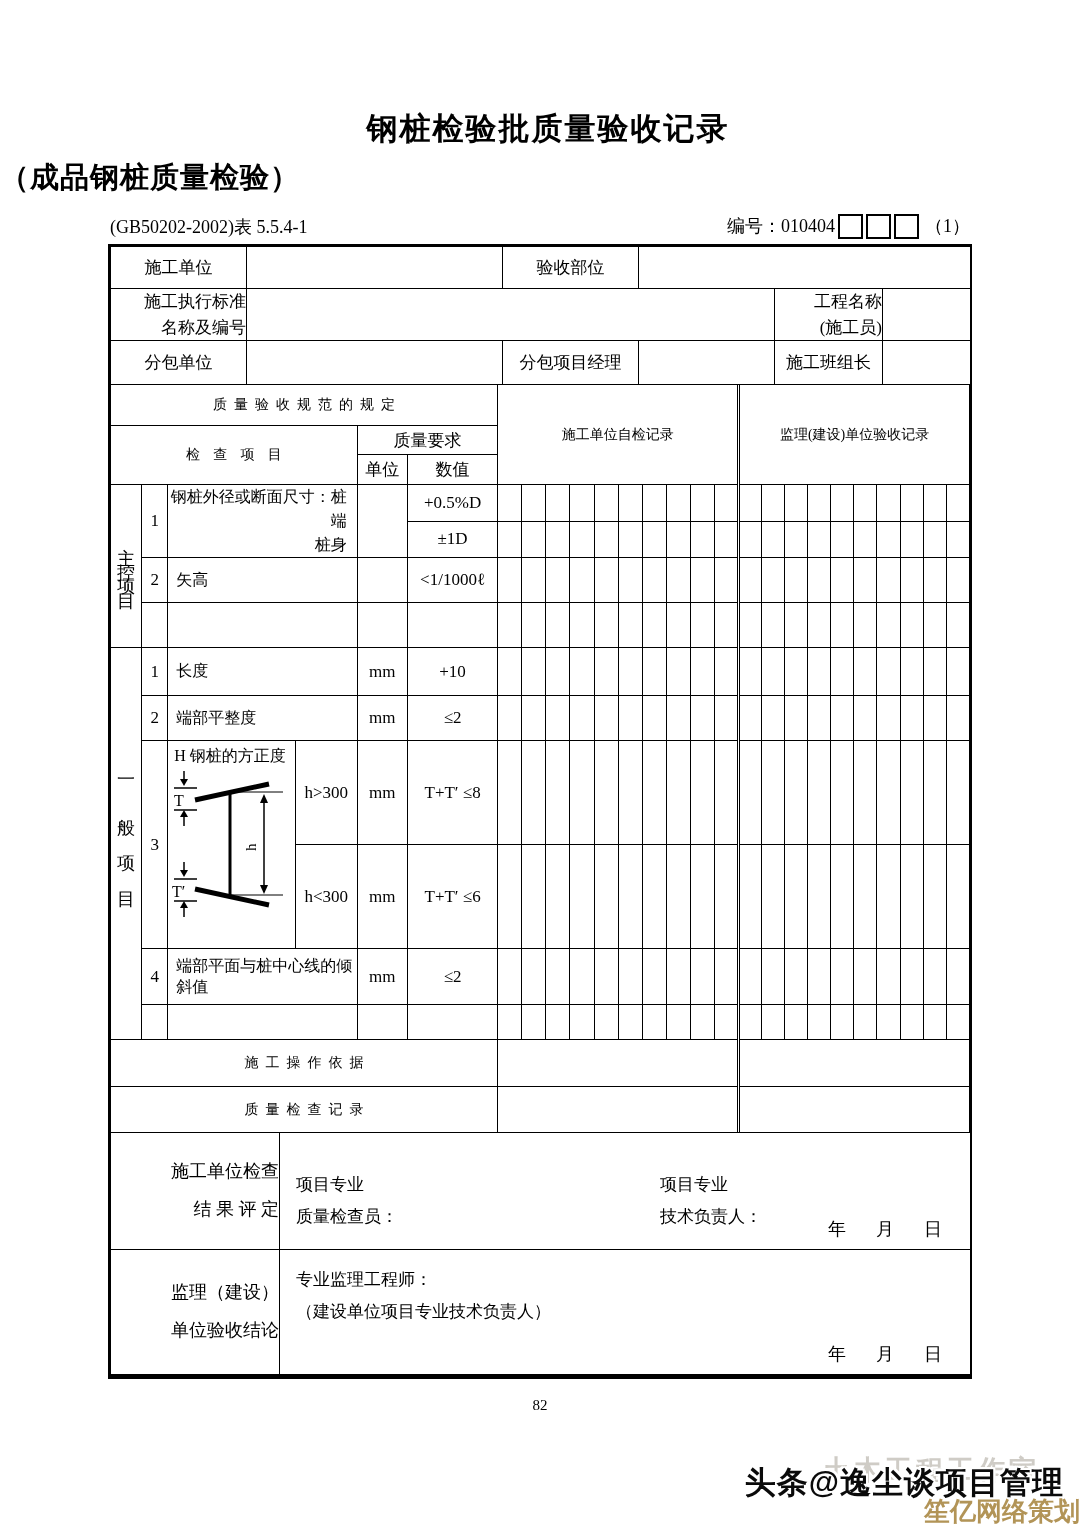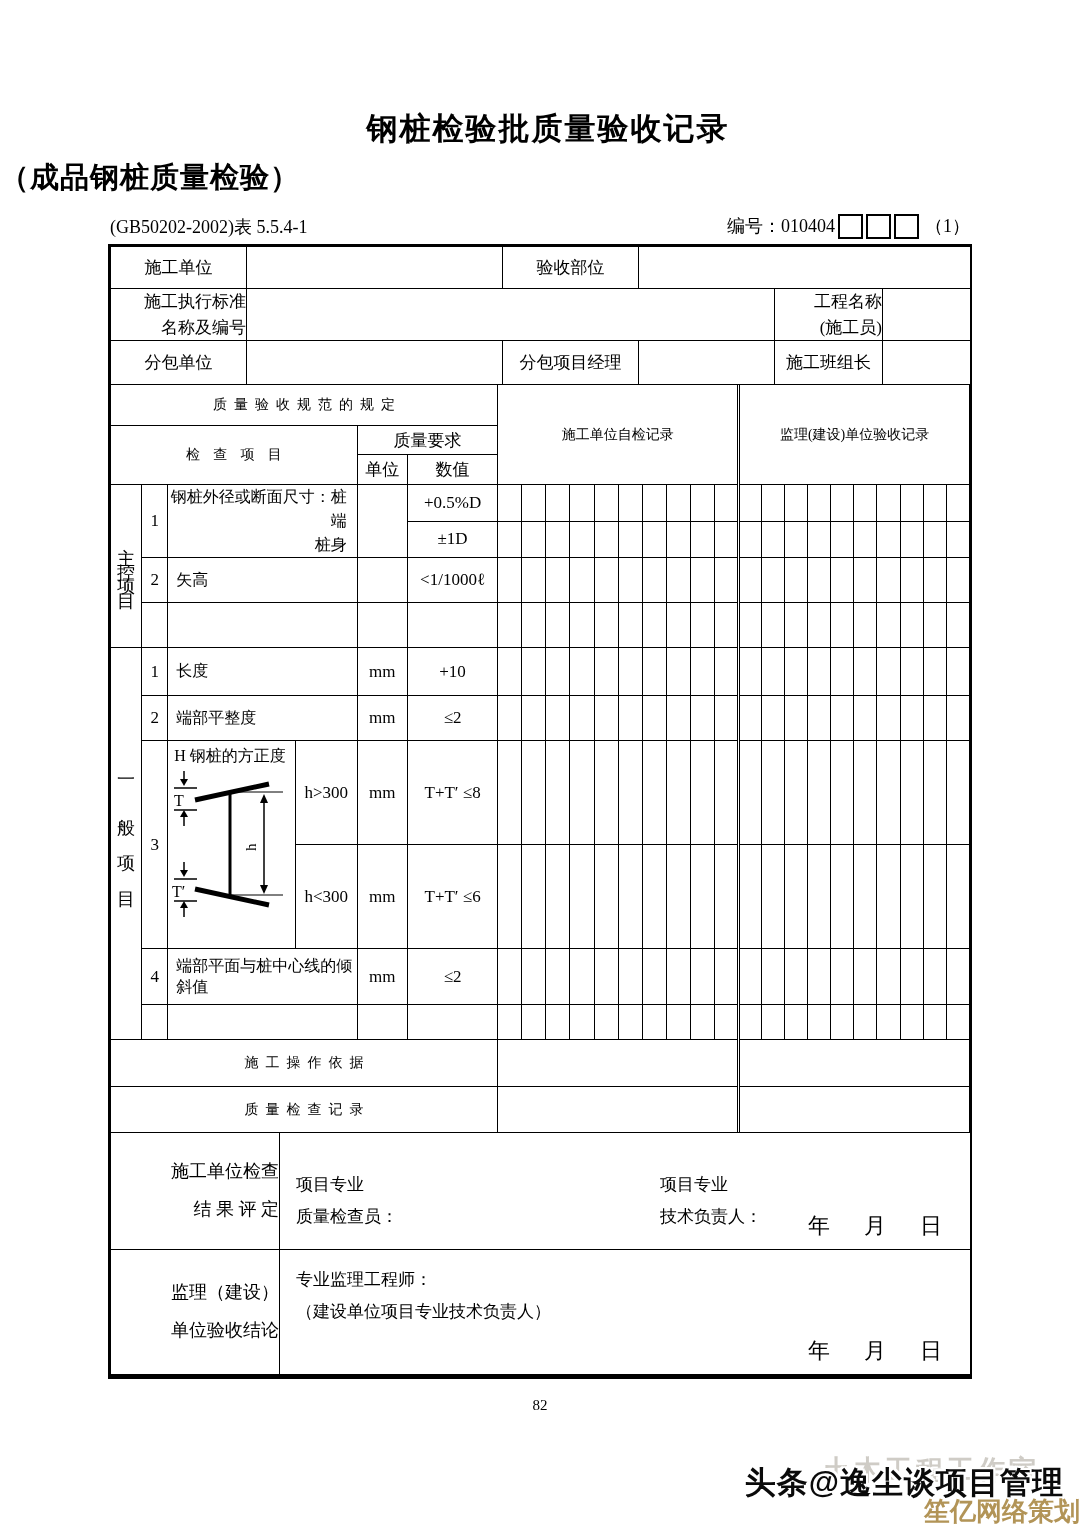--- a/index.html
+++ b/index.html
@@ -39,21 +39,21 @@
   .rg1{height:48px}.rg2{height:45px}.rg3{height:104px}.rg4{height:104px}.rg5{height:56px}.rg6{height:35px}
   .rf1{height:47px}.rf2{height:46px}
   
   .rs1{height:117px}.rs2{height:125px}
   .sig-label{font-size:18px;line-height:2.1;}
   .sig-cell{position:relative;text-align:left;vertical-align:top;}
   .role{position:absolute;font-size:17px;line-height:1.9;white-space:pre-line;text-align:left;}
   .r1a{left:16px;top:36px;}
   .r1b{left:380px;top:36px;}
   .r2a{left:16px;top:14px;}
-  .date{position:absolute;right:22px;bottom:8px;font-size:22px;letter-spacing:6px;margin-left:24px;}
+  .date{position:absolute;right:22px;bottom:8px;font-size:18px;letter-spacing:6px;margin-left:24px;}
   
   .diag-cell{vertical-align:top;text-align:left;}
   .diag-title{font-size:16px;padding:5px 0 0 6px;white-space:nowrap;}
   .diag-svg{display:block;margin:2px 0 0 2px;}
   
   .pageno{text-align:center;margin-top:18px;font-size:15px;font-family:"Liberation Serif",serif;}
   .wm-faint{position:absolute;right:40px;bottom:40px;font-family:"Liberation Sans","DejaVu Sans",sans-serif;
     font-weight:bold;font-size:27px;color:#cfccc6;letter-spacing:4px;}
   .wm-main{position:absolute;right:16px;bottom:24px;font-family:"Liberation Sans","DejaVu Sans",sans-serif;
     font-weight:bold;font-size:31px;color:#0a0a0a;letter-spacing:1px;

